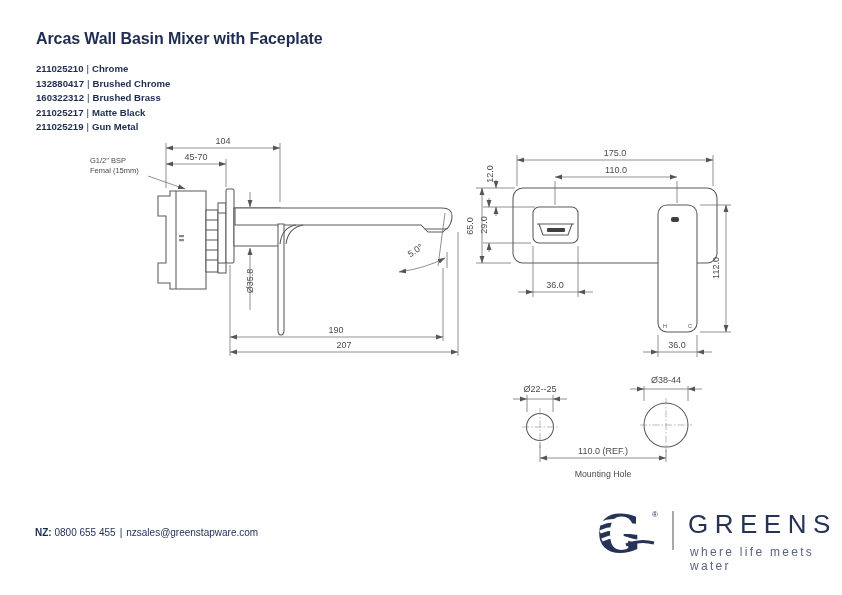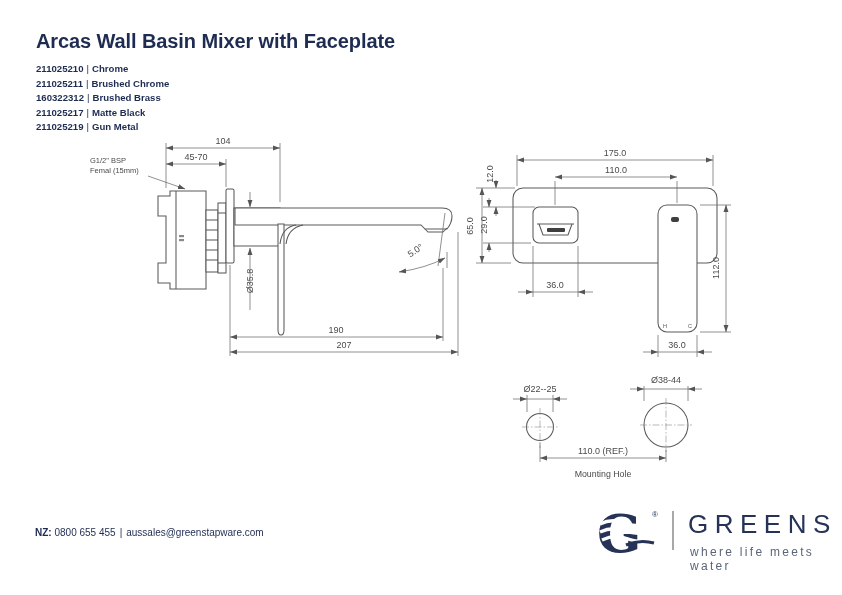--- a/index.html
+++ b/index.html
@@ -1,20 +1,20 @@
 <!DOCTYPE html>
 <html><head>
 <meta charset="utf-8">
 <style>
   html,body{margin:0;padding:0;background:#fff;}
   #page{position:relative;width:842px;height:595px;background:#ffffff;overflow:hidden;
         font-family:"Liberation Sans",sans-serif;}
   #diagram{position:absolute;left:0;top:0;z-index:0;}
   .hud{position:absolute;z-index:2;}
-  #title{left:36px;top:30px;font-size:20px;font-weight:700;color:#1e2c52;letter-spacing:-0.1px;}
+  #title{left:36px;top:30px;font-size:16px;font-weight:700;color:#1e2c52;letter-spacing:-0.1px;}
   #codes{left:36px;top:62px;font-size:9.6px;font-weight:700;color:#1e2c52;line-height:14.6px;}
   .code-row span{display:inline;}
   .sep{padding:0 3px;font-weight:400;}
   #contacts{left:35px;top:525px;font-size:10px;color:#1e2c52;line-height:15.5px;}
   #contacts .lbl{font-weight:700;text-align:center;}
   #contacts .sep{padding:0 4px;color:#1e2c52;}
   #logo-divider{left:672px;top:511px;width:1.5px;height:39px;background:#a8a8ab;}
   #logo-name{left:688px;top:509px;font-size:26px;font-weight:400;color:#263357;letter-spacing:6.5px;text-align:right;}
   #logo-tagline{left:690px;top:545px;font-size:12px;color:#5a6578;letter-spacing:2.3px;}
   
@@ -190,37 +190,37 @@
     </g>
   </svg>
 
   <div id="title" class="hud">Arcas Wall Basin Mixer with Faceplate</div>
 
   <div id="codes" class="hud">
     <div class="code-row">
       <span>211025210</span><span class="sep">|</span><span>Chrome</span>
     </div>
     <div class="code-row">
-      <span>211025211</span><span class="sep">|</span><span>Brushed Chrome</span>
+      <span>132880417</span><span class="sep">|</span><span>Brushed Chrome</span>
     </div>
     <div class="code-row">
       <span>160322312</span><span class="sep">|</span><span>Brushed Brass</span>
     </div>
     <div class="code-row">
       <span>211025217</span><span class="sep">|</span><span>Matte Black</span>
     </div>
     <div class="code-row">
       <span>211025219</span><span class="sep">|</span><span>Gun Metal</span>
     </div>
   </div>
 
   <div id="contacts" class="hud">
     <div>
       <span class="lbl">NZ:</span>
-      <span>0800 655 455</span><span class="sep">|</span><span>aussales@greenstapware.com</span>
+      <span>0800 655 455</span><span class="sep">|</span><span>nzsales@greenstapware.com</span>
     </div>
   </div>
 
   <svg class="hud" style="left:596px;top:504px;" width="68" height="60" viewBox="0 0 68 60">
     <text x="1" y="48" font-family="'DejaVu Serif',serif" font-weight="700" font-size="52" fill="#263357">G</text>
     <path d="M4,20 Q16,14 28,19 T52,19" stroke="#ffffff" stroke-width="3.4" fill="none"></path>
     <path d="M4,28 Q17,22 30,27 T56,26" stroke="#ffffff" stroke-width="3.4" fill="none"></path>
     <path d="M6,36 Q19,30 32,35 T56,34" stroke="#ffffff" stroke-width="3.2" fill="none"></path>
     <path d="M30,41 Q44,35 58,39" stroke="#263357" stroke-width="3" fill="none"></path>
     <text x="56" y="13" font-size="8" fill="#263357">®</text>

